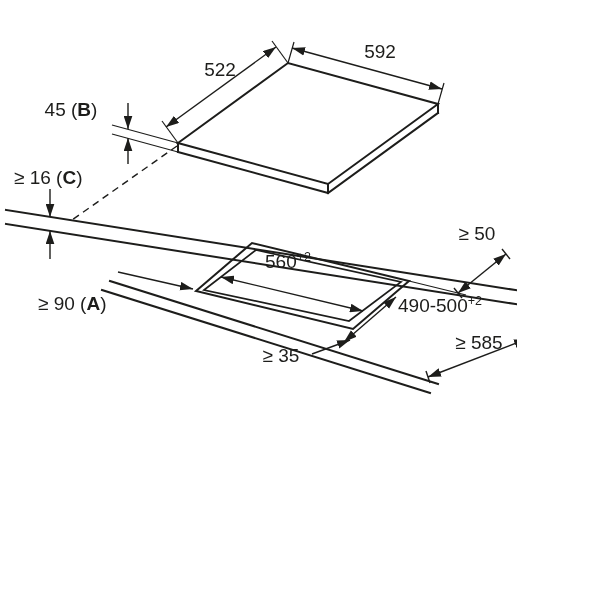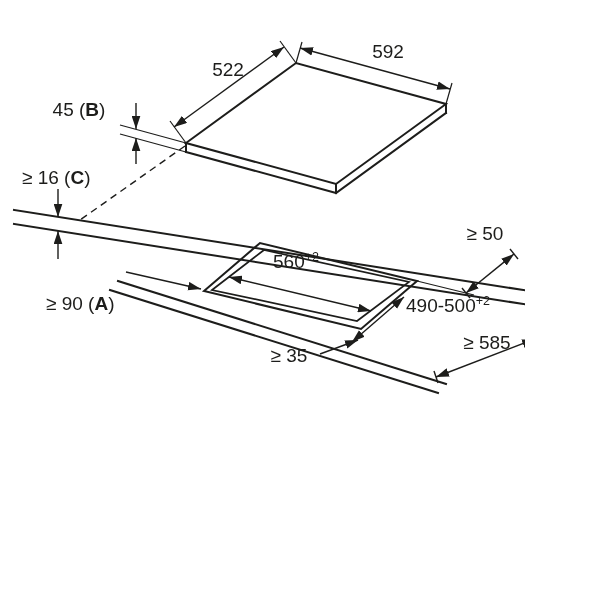--- a/index.html
+++ b/index.html
@@ -3,21 +3,20 @@
 <meta charset="utf-8">
 <title>Diagram</title>
 <style>
   :root { --line: #1d1d1b; --bg: #ffffff; }
   html,body { margin:0; padding:0; background:#fff; }
   .canvas {
     position: relative;
     width: 517px; height: 600px;
     background: var(--bg, #ffffff);
     overflow: hidden;
-    margin-left: 8px;
   }
   svg { display:block; }
   .edge   { stroke: var(--line,#1d1d1b); stroke-width: 2;   fill: none; stroke-linecap: square; }
   .inner  { stroke: var(--line,#1d1d1b); stroke-width: 1.7; fill: none; }
   .dim    { stroke: var(--line,#1d1d1b); stroke-width: 1.4; fill: none; }
   .thin   { stroke: var(--line,#1d1d1b); stroke-width: 1.2; fill: none; }
   .tick   { stroke: var(--line,#1d1d1b); stroke-width: 1.4; fill: none; }
   .dashed { stroke: var(--line,#1d1d1b); stroke-width: 1.4; fill: none; stroke-dasharray: 7 5; }
   text {
     fill: var(--line,#1d1d1b);

